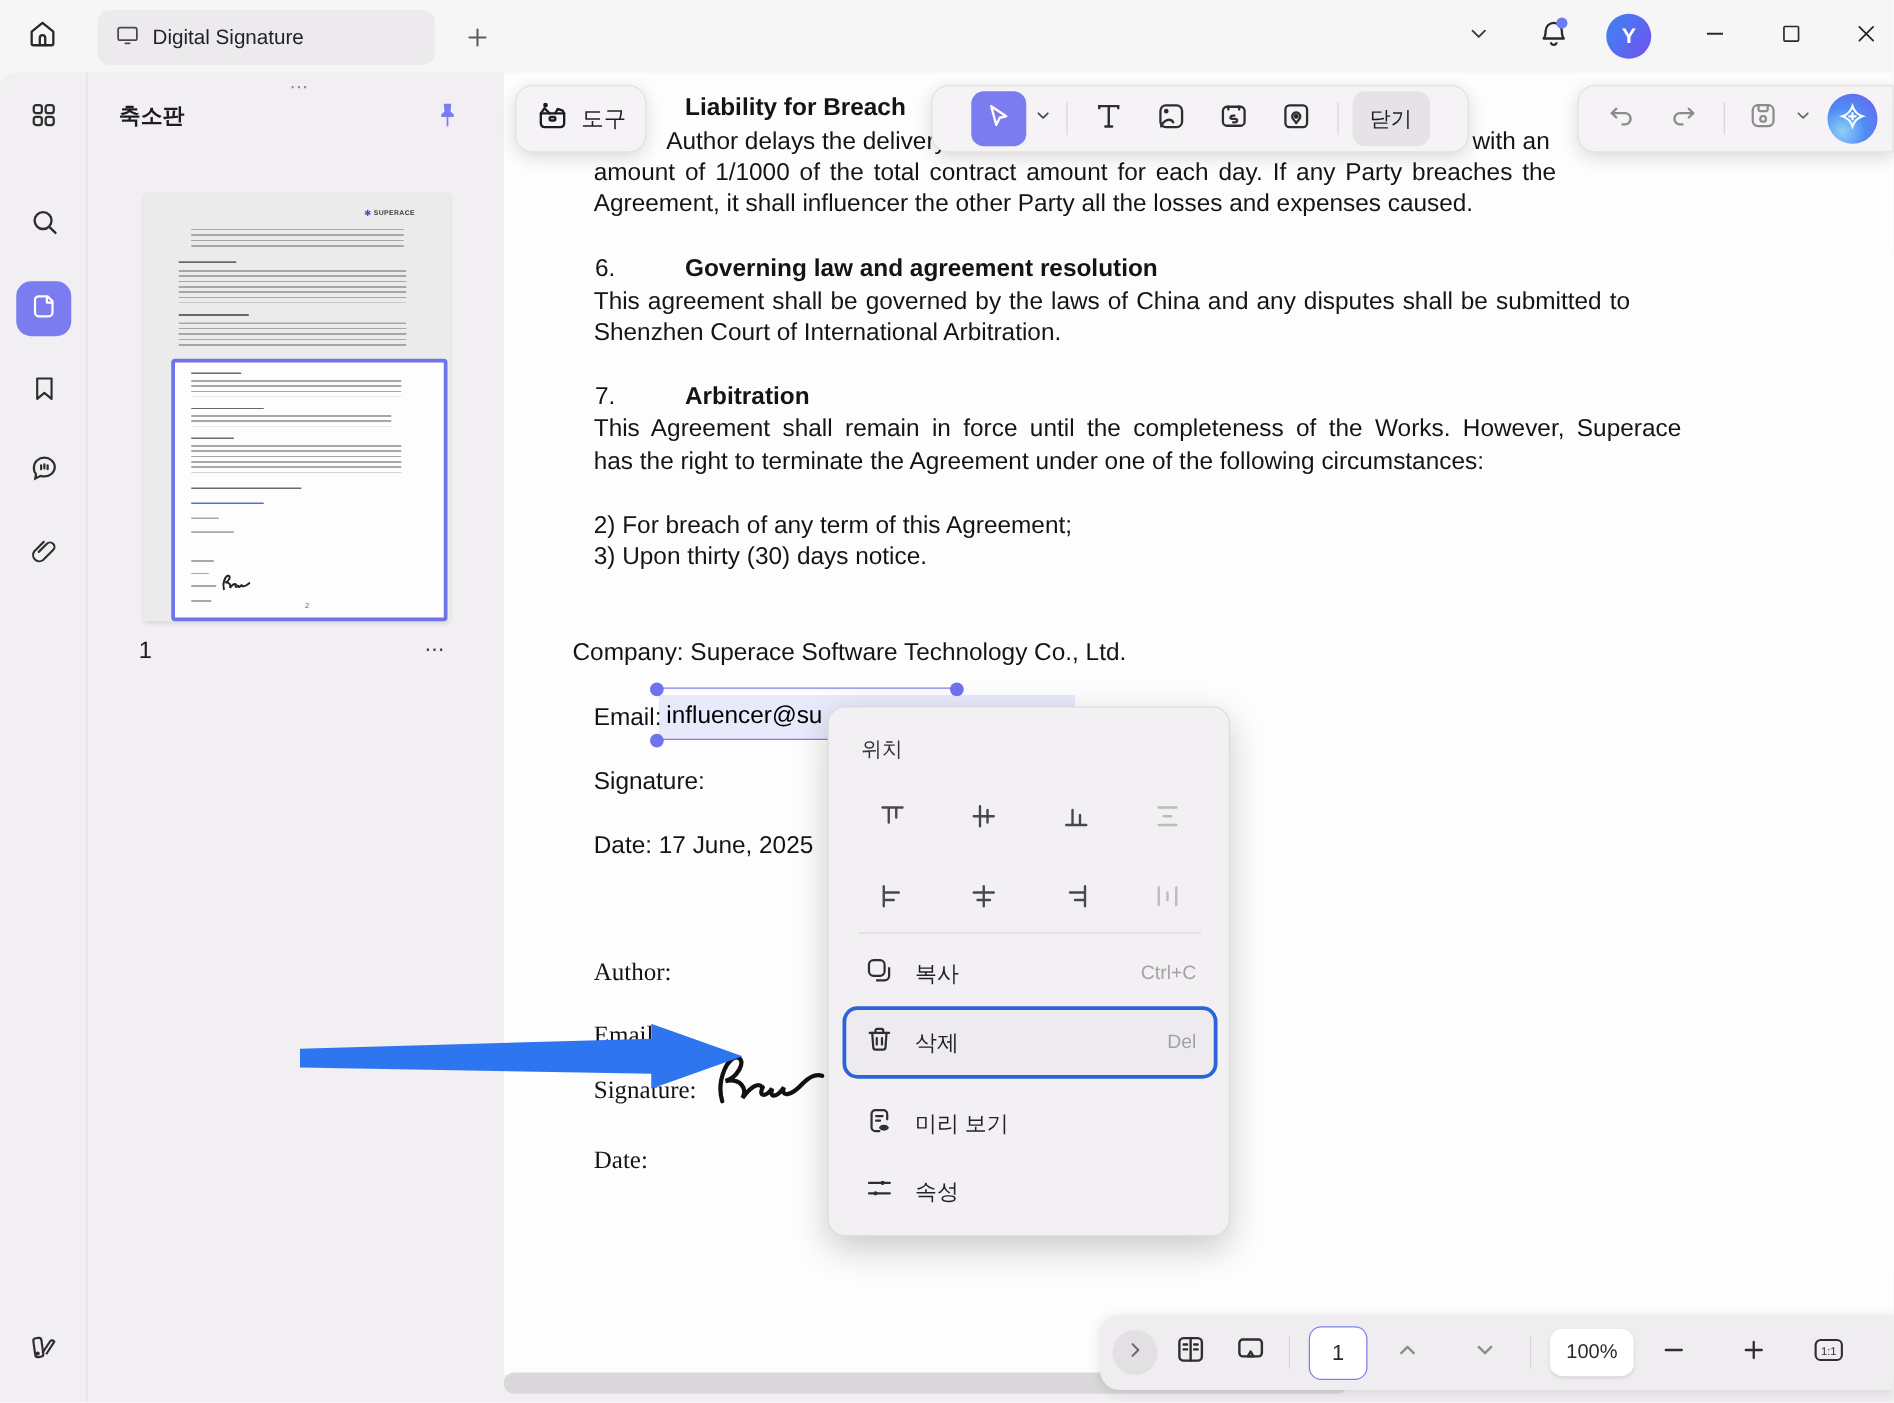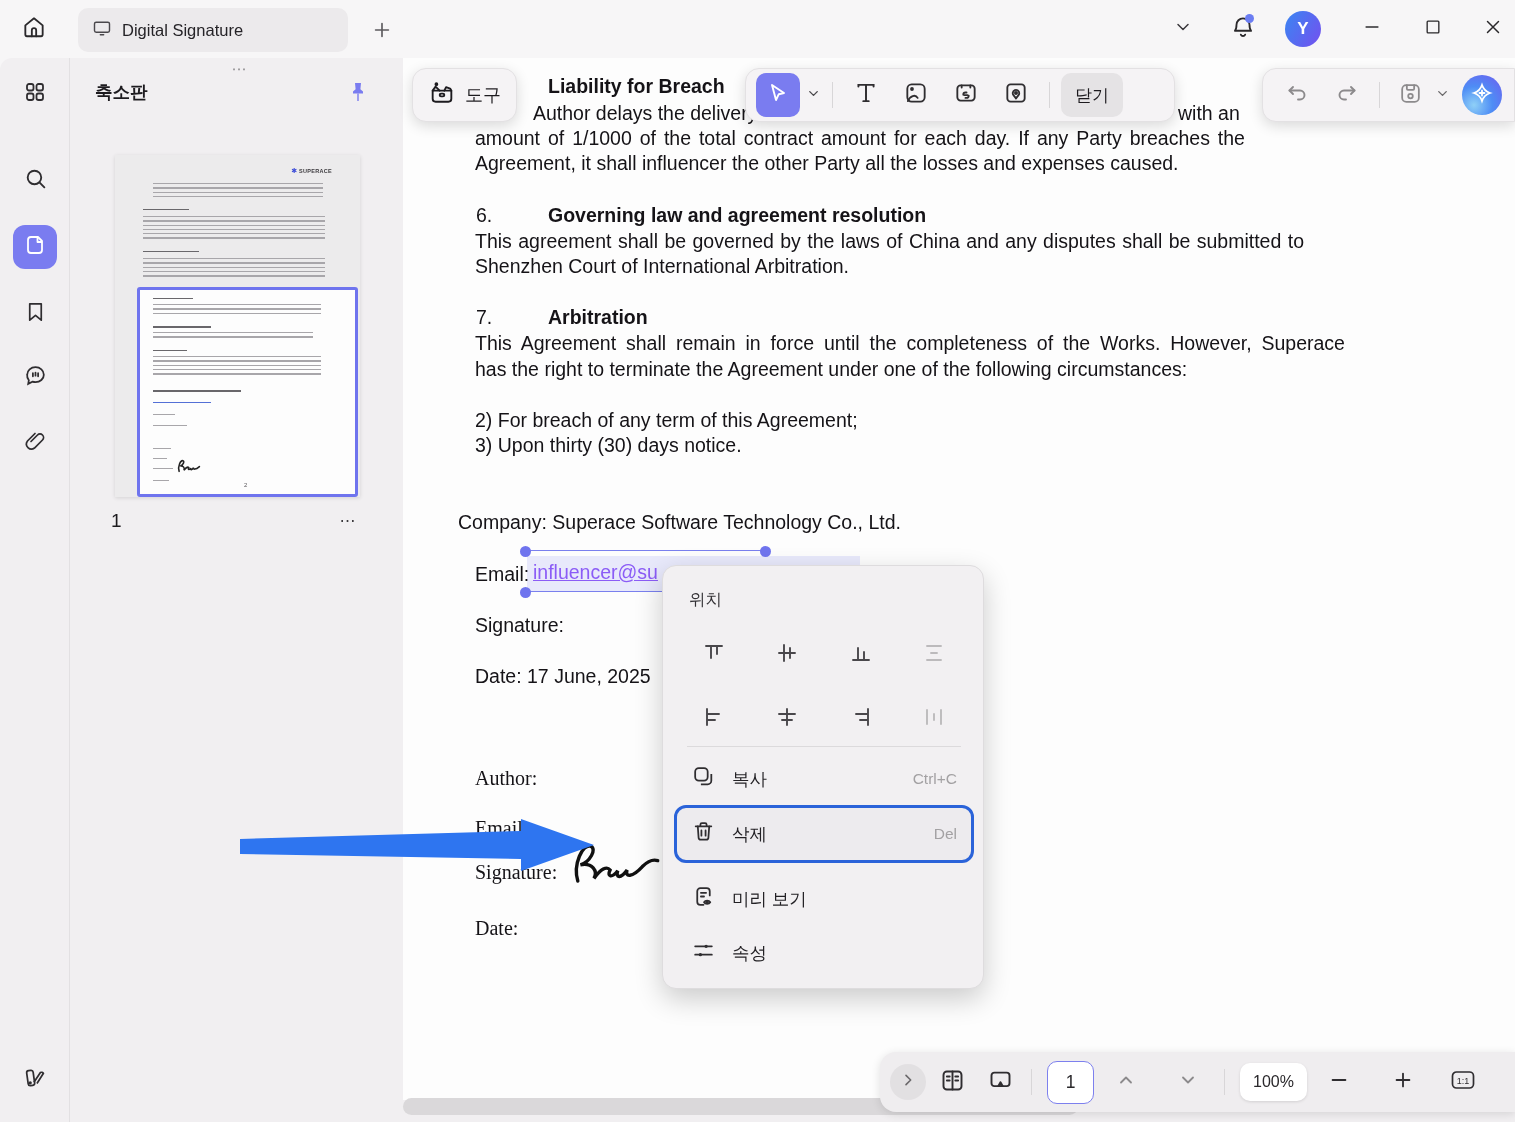--- a/index.html
+++ b/index.html
@@ -41,34 +41,34 @@
   .viewport-box { position:absolute; left:22px; top:132px; width:221px; height:210px; background:#fdfdfd; border:3px solid #6f74ee; border-radius:3px; }
   .thumb-pg2 { position:absolute; left:104px; top:192px; font-size:6px; color:#5a585c; }
   .page-num { position:absolute; left:41px; top:452px; font-size:19px; color:#1d1b1f; }
   .panel-more { position:absolute; left:258px; top:448px; width:40px; height:28px; text-align:center; color:#3a383c; font-size:16px; letter-spacing:1px; }
 
   
   .page { position:absolute; left:403px; top:58px; width:1112px; height:1042px; background:#fdfdfd; overflow:hidden; }
   .doc { position:absolute; font-size:19.5px; color:#151317; line-height:25px; white-space:nowrap; }
   .doc.b { font-weight:700; }
   .doc.serif { font-family:"Liberation Serif", serif; font-size:20px; }
-  .link { color:#8b5cf6; text-decoration:underline; }
+  .link { color:#000000; }
 
   
   .sel-fill { position:absolute; left:527px; top:556px; width:333px; height:36px; background:rgba(122,128,240,.16); border-bottom:1.5px solid #7a80ee; }
   .sel-topline { position:absolute; left:529px; top:550px; width:234px; height:0; border-top:1.5px solid #7a80ee; }
   .handle { position:absolute; width:11px; height:11px; border-radius:50%; background:#6f74ee; }
 
   
   .annot-arrow { position:absolute; left:238px; top:812px; }
 
   
   .float { position:absolute; background:#f5f3f5; border:1px solid #e3e1e3; border-radius:14px; box-shadow:0 4px 14px rgba(0,0,0,.14); display:flex; align-items:center; }
   .tools-btn { left:412px; top:68px; width:105px; height:54px; justify-content:center; gap:9px; font-size:18px; color:#1d1b1f; }
-  .edit-bar { left:745px; top:68px; width:430px; height:54px; padding:0 10px; gap:6px; }
+  .edit-bar { left:745px; top:68px; width:430px; height:54px; padding:0 10px; gap:6px;justify-content:center; }
   .tool { width:44px; height:44px; border-radius:10px; display:flex; align-items:center; justify-content:center; color:#2f2d30; }
   .tool.sel { background:#7a7cf0; color:#fff; }
   .vdiv { width:1px; height:26px; background:#d8d6d8; margin:0 5px; }
   .close-btn { width:62px; height:44px; background:#e5e3e5; border-radius:10px; display:flex; align-items:center; justify-content:center; font-size:17px; color:#1d1b1f; }
   .right-bar { left:1262px; top:68px; width:253px; height:54px; padding:0 12px; gap:6px; border-top-right-radius:0; border-bottom-right-radius:0; }
   .ai-btn { width:40px; height:40px; border-radius:50%; background:radial-gradient(circle at 30% 75%, #8fd0f7 0%, #4e8df5 45%, #6f5bef 100%); display:flex; align-items:center; justify-content:center; }
 
   
   .ctx { position:absolute; left:662px; top:565px; width:322px; height:424px; background:#f2f0f2; border:1px solid #dedcde; border-radius:14px; box-shadow:0 10px 28px rgba(0,0,0,.20); }
   .ctx-title { position:absolute; left:26px; top:23px; font-size:16.5px; color:#333135; }

